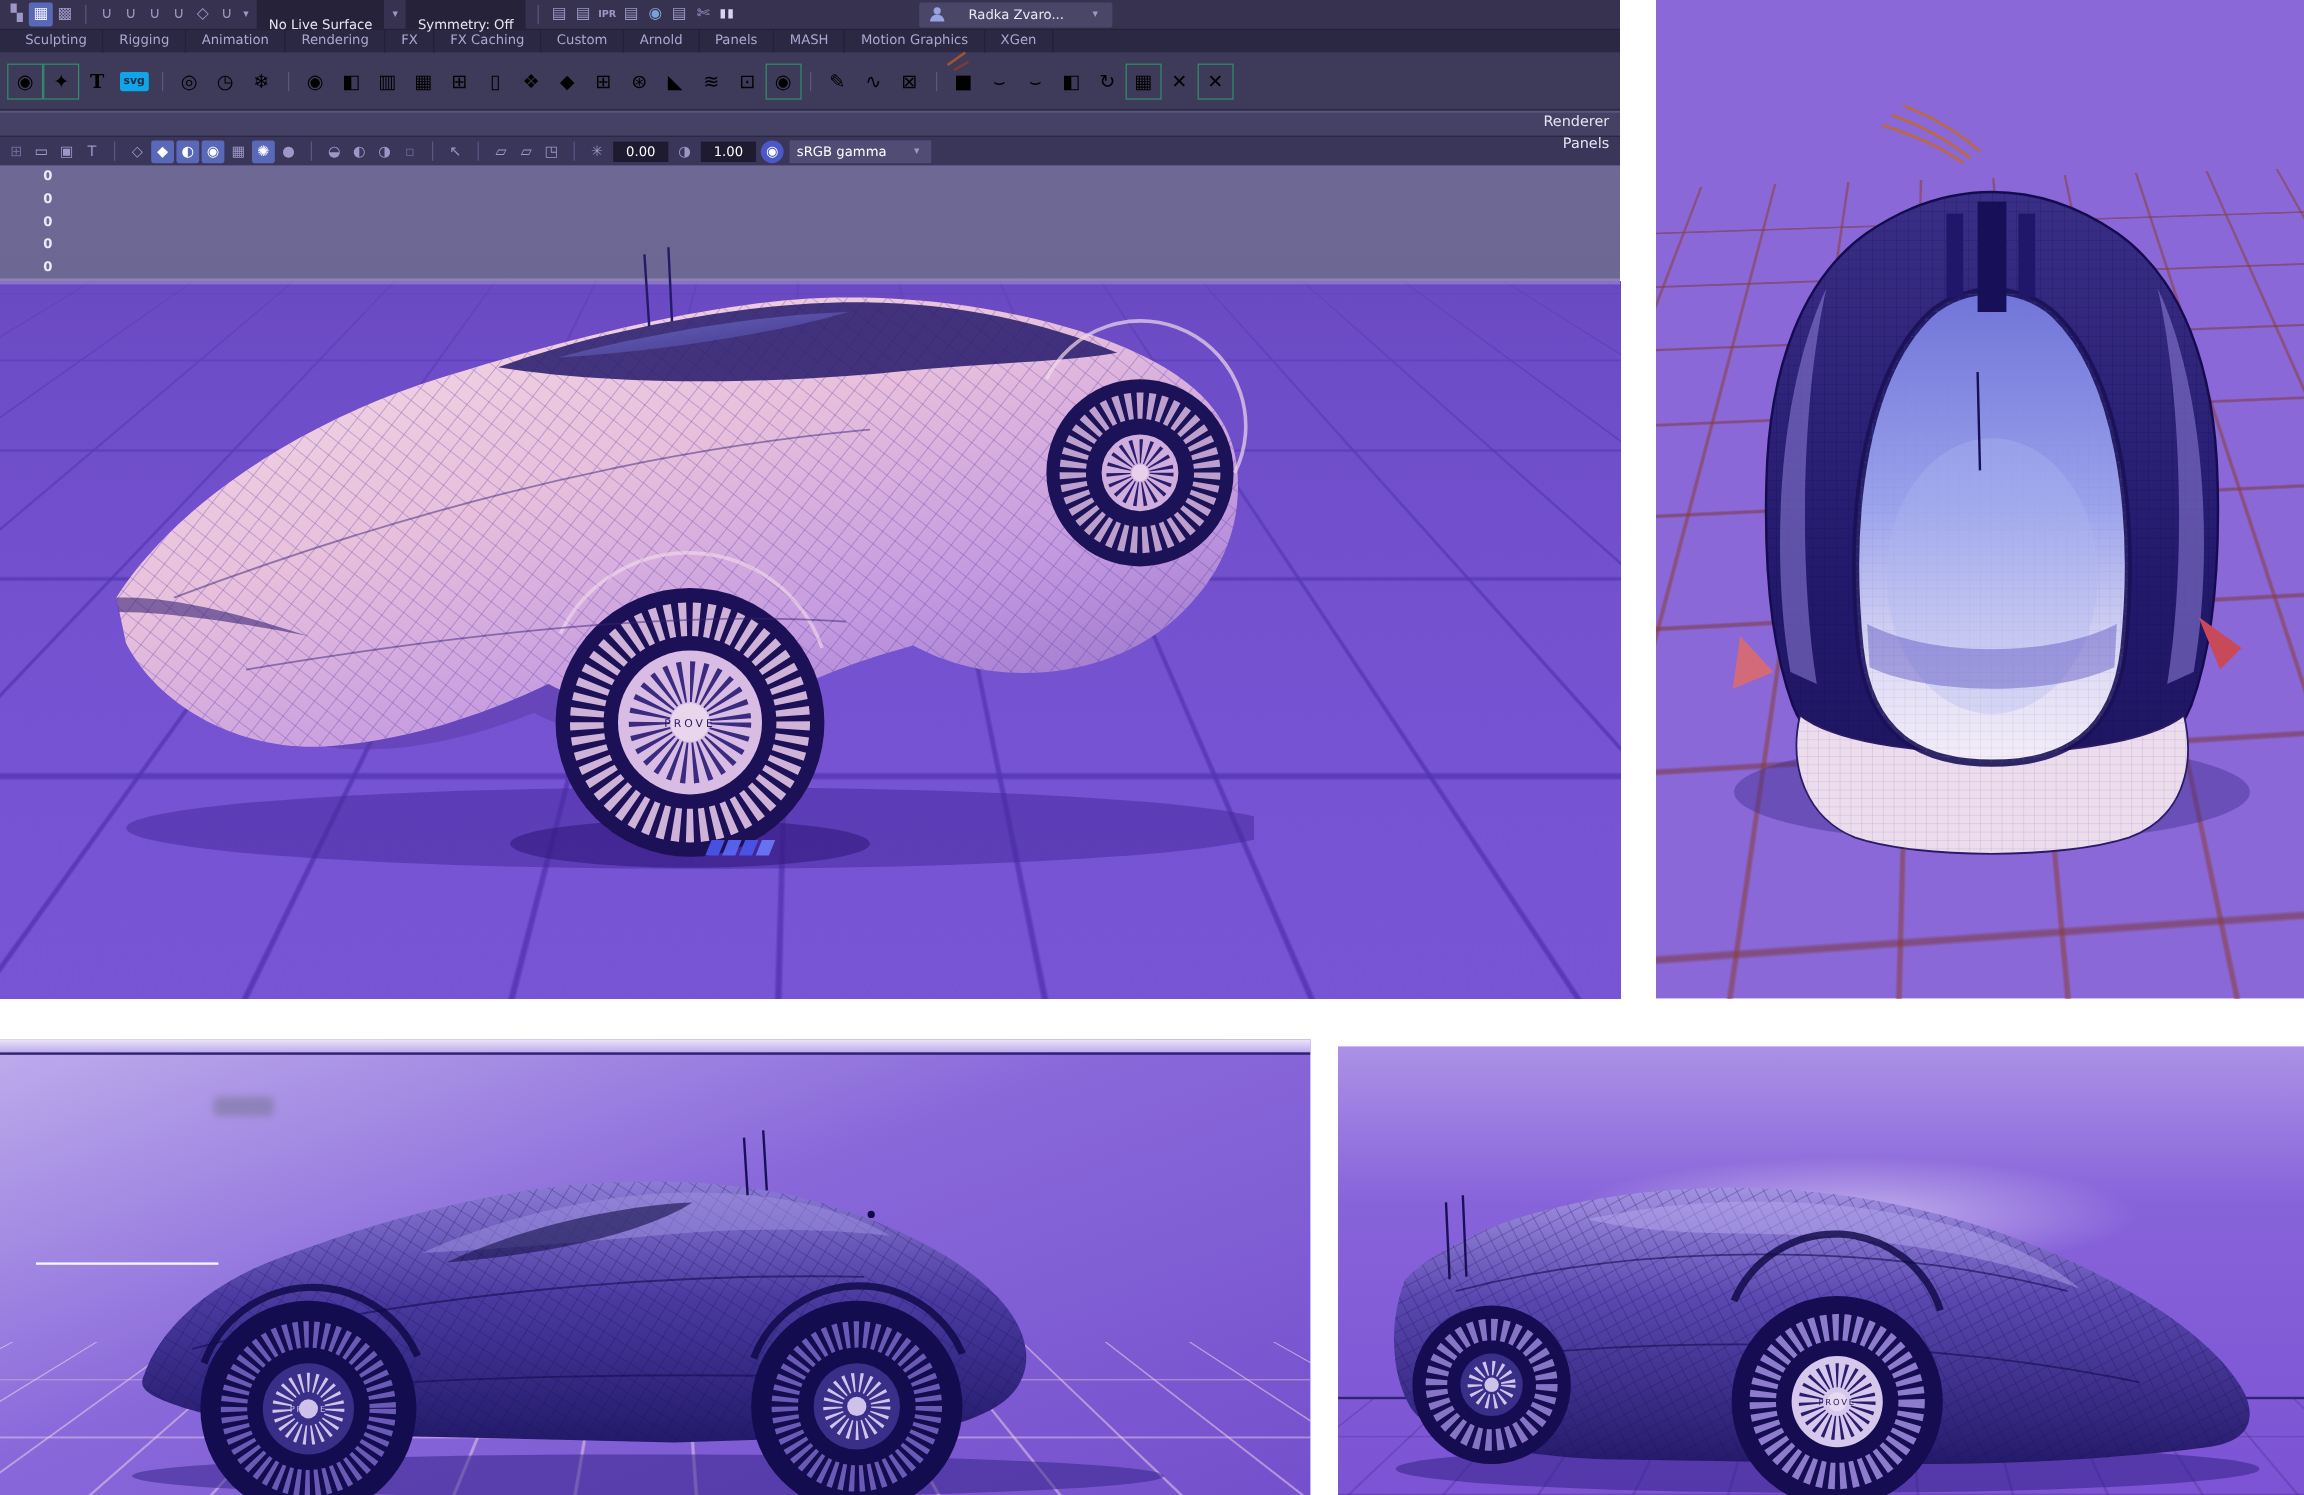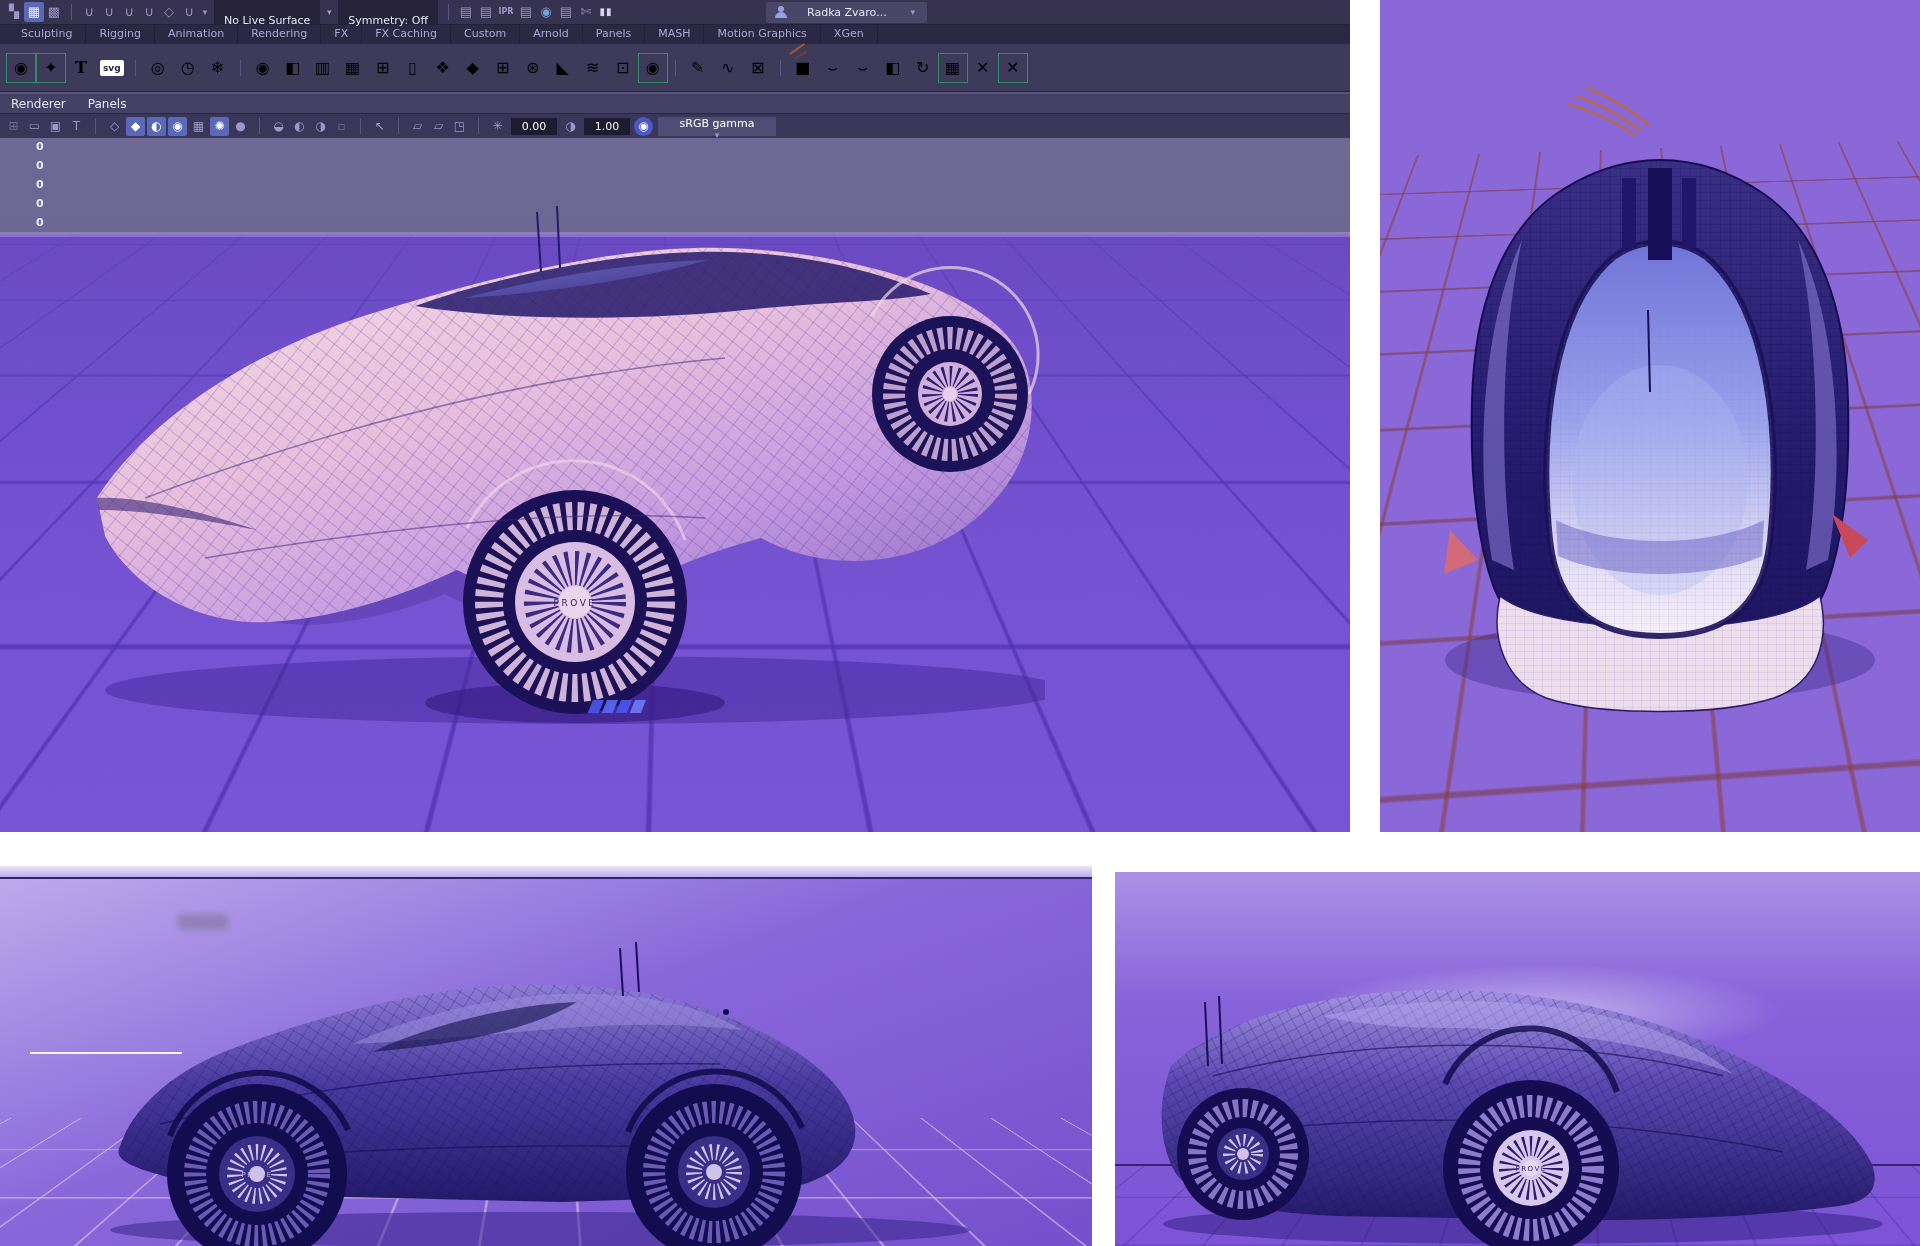--- a/index.html
+++ b/index.html
@@ -9,22 +9,22 @@
   .panel { position:absolute; overflow:hidden; }
 
   
   #p-tl { left:0; top:0; width:1350px; height:832px; background:#6c6693; }
 
   .row1 { position:relative; height:25px; background:#36324f; display:flex; align-items:center;
           padding-left:4px; border-bottom:1px solid #232039; }
   .row2 { height:19px; background:#2b2843; display:flex; align-items:flex-end;padding-left:24px; }
   .row3 { position:relative; height:48px; background:#3e3a5a; display:flex; align-items:center;
           padding-left:6px; border-bottom:1px solid #26233c; }
-  .vpmenu { height:21px; background:#454164; display:flex; align-items:center; gap:4px;
-            padding-left:2px; border-top:2px solid #57537a; }
+  .vpmenu { height:21px; background:#454164; display:flex; align-items:flex-end; gap:4px;
+            padding-left:2px; border-top:2px solid #57537a;flex-direction:column; }
   .vpbar { height:25px; background:#3a365a; display:flex; align-items:center; gap:2px;
            padding-left:4px; border-top:1px solid #29263f; }
 
   .ic { display:inline-block; width:20px; height:20px; line-height:20px; text-align:center;
         font-size:13px; color:#9b97c6; flex:0 0 auto; }
   .ic.act { background:#5a68b8; color:#eef0ff; border-radius:2px; } .ic.b { color:#7aa0d8; }
   .ic.txt8 { font-size:8px; font-weight:bold; letter-spacing:0; }
   .ic.pz { font-size:10px; letter-spacing:1px; color:#d8d4f0; }
   .vsep { width:1px; height:16px; background:#5b5680; margin:0 7px; flex:0 0 auto; }
   .brk { outline:1px solid #2f8f6a; outline-offset:1px; }
@@ -40,38 +40,38 @@
   .avatar::after { content:""; position:absolute; left:0.5px; top:6.5px; width:12px; height:6px;
                    border-radius:6px 6px 0 0; background:#97a2e4; }
   .username { font-size:11px; color:#e9e7f4; white-space:nowrap; }
 
   .tab { font-size:11px; color:#aca8d0; padding:0 13px; height:19px; line-height:18px;
          border-right:1px solid #232039; white-space:nowrap; }
   .tabs-offset { margin-left:-16px; display:flex; }
 
   .shelf-ic { display:inline-block; width:26px; height:26px; line-height:26px; text-align:center;
               font-size:16px; flex:0 0 auto; margin:0 2px; }
-  .badge { background:#ffffff; color:#2a2742; font-weight:bold; font-size:9px; border-radius:2px;
+  .badge { background:#0ea5e9; color:#2a2742; font-weight:bold; font-size:9px; border-radius:2px;
            padding:0 3px; height:16px; line-height:16px; align-self:center; margin:0 4px; }
   .stray { position:absolute; left:788px; top:4px; width:18px; height:2px; background:#c05a28;
            transform:rotate(-35deg); opacity:.8; }
   .stray2 { position:absolute; left:794px; top:10px; width:14px; height:2px; background:#a03a20;
             transform:rotate(-30deg); opacity:.7; }
 
   .menu-item { font-size:12px; color:#e6e3f2; padding:0 9px; }
 
   .vic { display:inline-block; width:19px; height:19px; line-height:19px; text-align:center;
          font-size:12px; color:#9b97c6; flex:0 0 auto; }
   .vic.act { background:#5a68b8; color:#fff; border-radius:2px; }
   .vic.dim { color:#6f6b96; }
   .vic.onblue { background:#4a58c8; color:#fff; border-radius:50%; }
   .vfld { background:#1e1b30; color:#fff; font-size:11px; height:17px; line-height:17px;
           padding:0 8px; min-width:46px; text-align:center; margin:0 2px; flex:0 0 auto; }
   .vsel { background:#504c74; display:flex; align-items:center; height:19px; font-size:11px;
-          color:#fff; padding:0 6px; width:118px; justify-content:space-between; margin-left:3px;flex-direction:column; }
+          color:#fff; padding:0 6px; width:118px; justify-content:space-between; margin-left:3px; }
 
   
   .viewport { position:absolute; left:0; top:138px; width:1350px; height:694px;
               background:linear-gradient(#6e6895,#6a6390 60%); }
   .gnd { position:absolute; left:-260px; width:1870px; top:96px; height:1700px;
          transform-origin:50% 0; transform:perspective(560px) rotateX(57deg);
          background-color:#7a57d8;
          background-image:
            linear-gradient(rgba(104,72,192,.9), rgba(125,88,220,.2) 30%, rgba(0,0,0,0) 60%),
            repeating-linear-gradient(90deg, rgba(62,32,158,.75) 0 2px, transparent 2px 84px),

